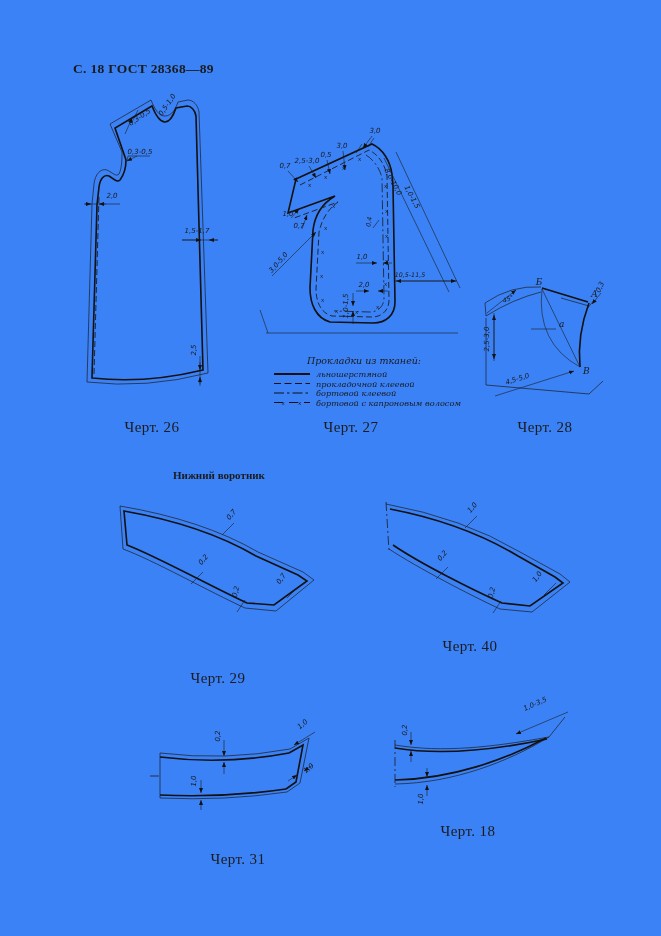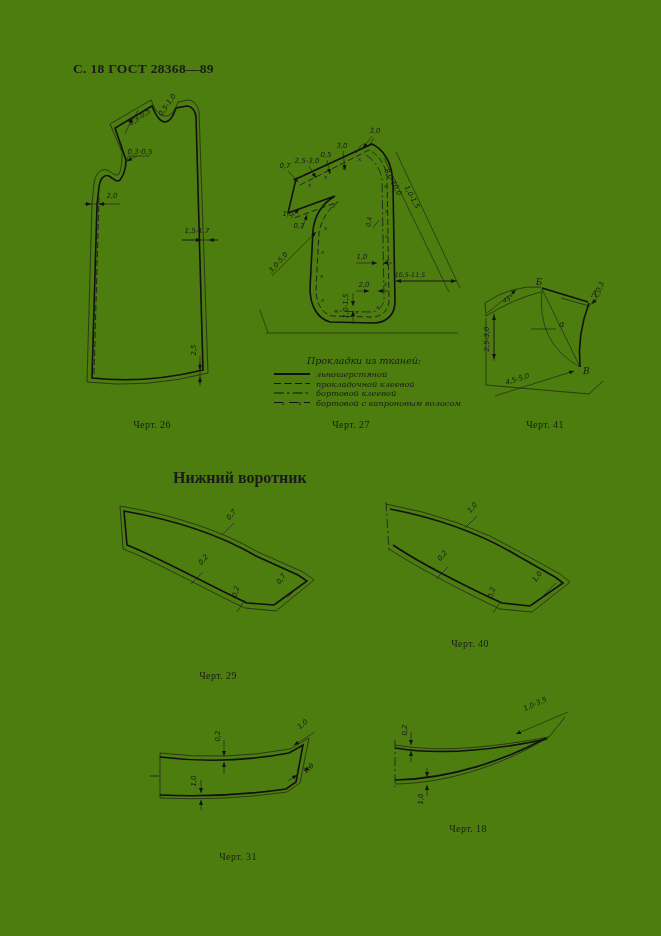--- a/index.html
+++ b/index.html
@@ -1,20 +1,20 @@
 <!DOCTYPE html>
 <html><head>
 <meta charset="utf-8">
 <style>
   html,body{margin:0;padding:0;background:#e8e8e8;}
-  #page{position:relative;width:661px;height:936px;background:#4d7c0f;margin:0 auto;
+  #page{position:relative;width:661px;height:936px;background:#3b82f6;margin:0 auto;
         font-family:"Liberation Serif", serif;color:#1b1b1b;overflow:hidden;}
   .hdr{position:absolute;font-weight:bold;font-size:13.5px;letter-spacing:.3px;}
-  .sect{position:absolute;font-weight:bold;font-size:16px;}
-  .cap{position:absolute;width:96px;text-align:center;font-size:10px;letter-spacing:.4px;}
+  .sect{position:absolute;font-weight:bold;font-size:11px;}
+  .cap{position:absolute;width:96px;text-align:center;font-size:15px;letter-spacing:.4px;}
   svg{position:absolute;overflow:visible;}
   svg text{font-family:"DejaVu Sans", sans-serif;font-style:italic;fill:#1a1a1a;}
   .dim{font-size:7px;}
   .dims{font-size:6.3px;}
   .pt{font-size:9px;font-family:"DejaVu Serif", serif;}
   .xg{font-size:5.5px;font-style:normal;fill:#222;}
   .lgt{font-size:9.5px;font-family:"DejaVu Serif", serif;}
   .lgl{font-size:8.2px;font-family:"DejaVu Serif", serif;}
   .thin{fill:none;stroke:#1c1c1c;stroke-width:.7;}
   .thick{fill:none;stroke:#111;stroke-width:1.6;}
@@ -186,21 +186,21 @@
       <text class="dim" x="129" y="25" text-anchor="middle" transform="rotate(-65 129 25)">0,3</text>
       <path class="cons" d="M114,46 L121,37"></path>
       <path class="cons" d="M128,30 L119,41" marker-end="url(#a28)"></path>
       <text class="dim" x="16" y="76" text-anchor="middle" transform="rotate(-90 16 76)">2,5-3,0</text>
       <path class="cons" d="M21,98 L21,52" marker-end="url(#a28)"></path>
       <path class="cons" d="M21,50 L21,96" marker-end="url(#a28)"></path>
       <text class="dim" x="45" y="118" text-anchor="middle" transform="rotate(-17 45 118)">4,5-5,0</text>
       <path class="cons" d="M22,133 L101,108" marker-end="url(#a28)"></path>
     </g>
   </svg>
-  <div class="cap" style="left:497px;top:419px;">Черт. 41</div>
+  <div class="cap" style="left:497px;top:419px;">Черт. 28</div>
 
   <div class="sect" style="left:173px;top:469px;">Нижний воротник</div>
 
   <svg style="left:108px;top:498px;" width="215" height="125" viewBox="0 0 215 125">
     <g>
       <path class="thin" d="M12,8 Q95,22 150,54 L195,74 L206,82 L168,113 L137,110 C102,94 45,62 15,51 Z"></path>
       <path class="thick" d="M16,13 Q95,27 148,58 L190,77 L199,83 L166,107 L139,105 C106,90 48,58 19,47 Z"></path>
     </g>
     <g>
       <text class="dim" x="125" y="18" text-anchor="middle" transform="rotate(-50 125 18)">0,7</text>

